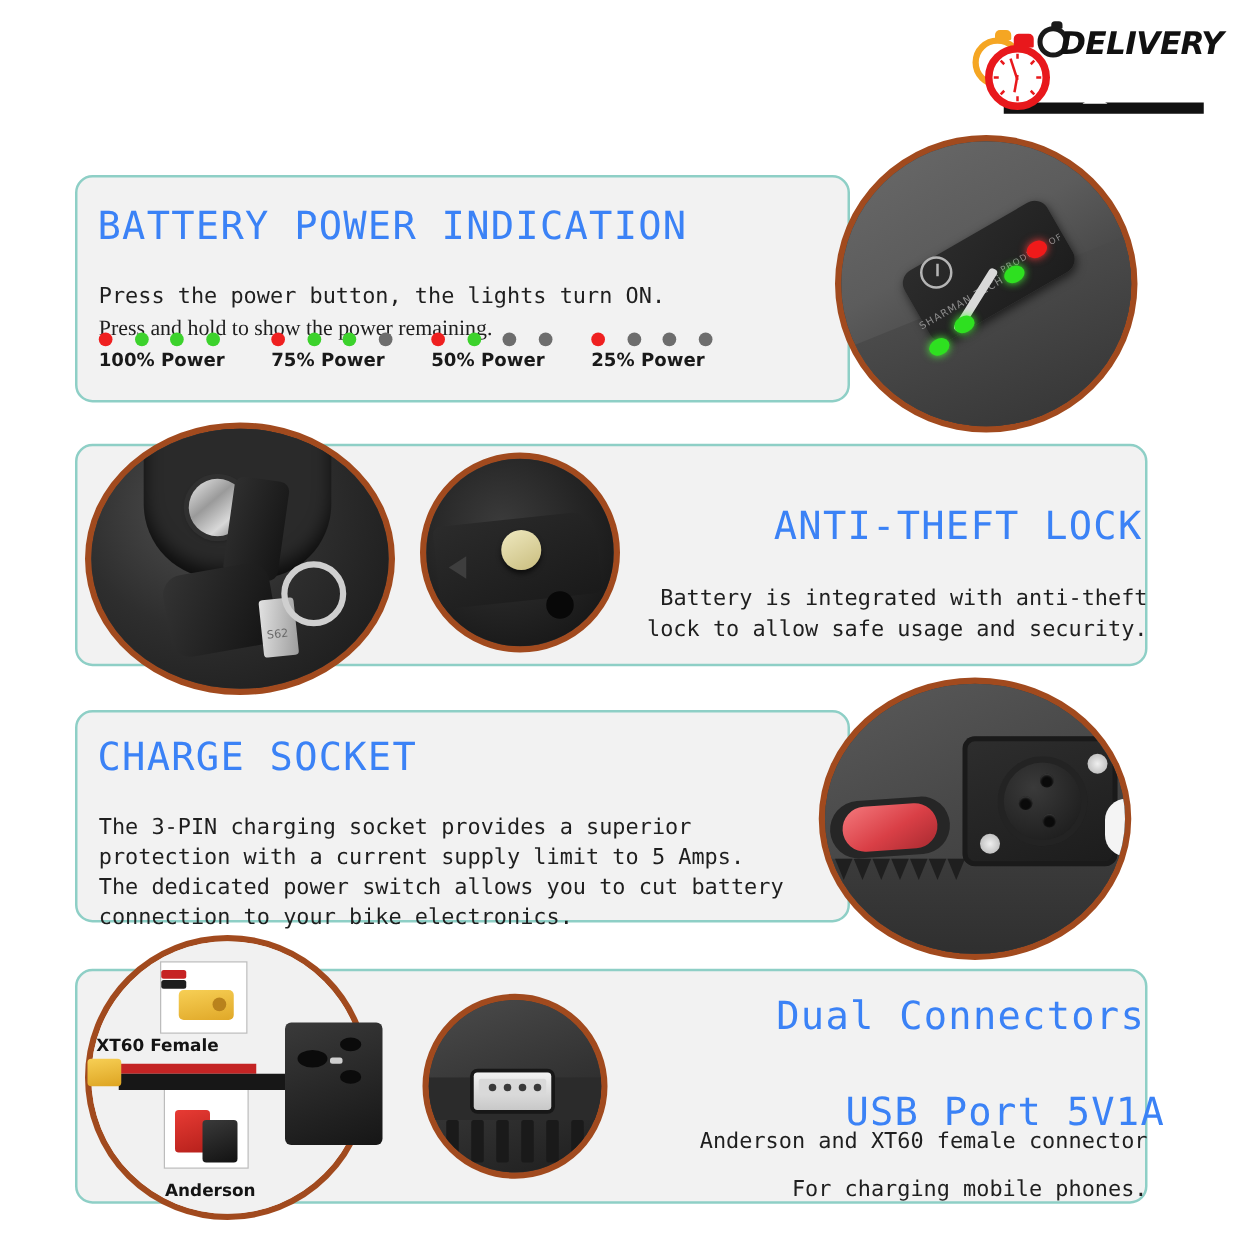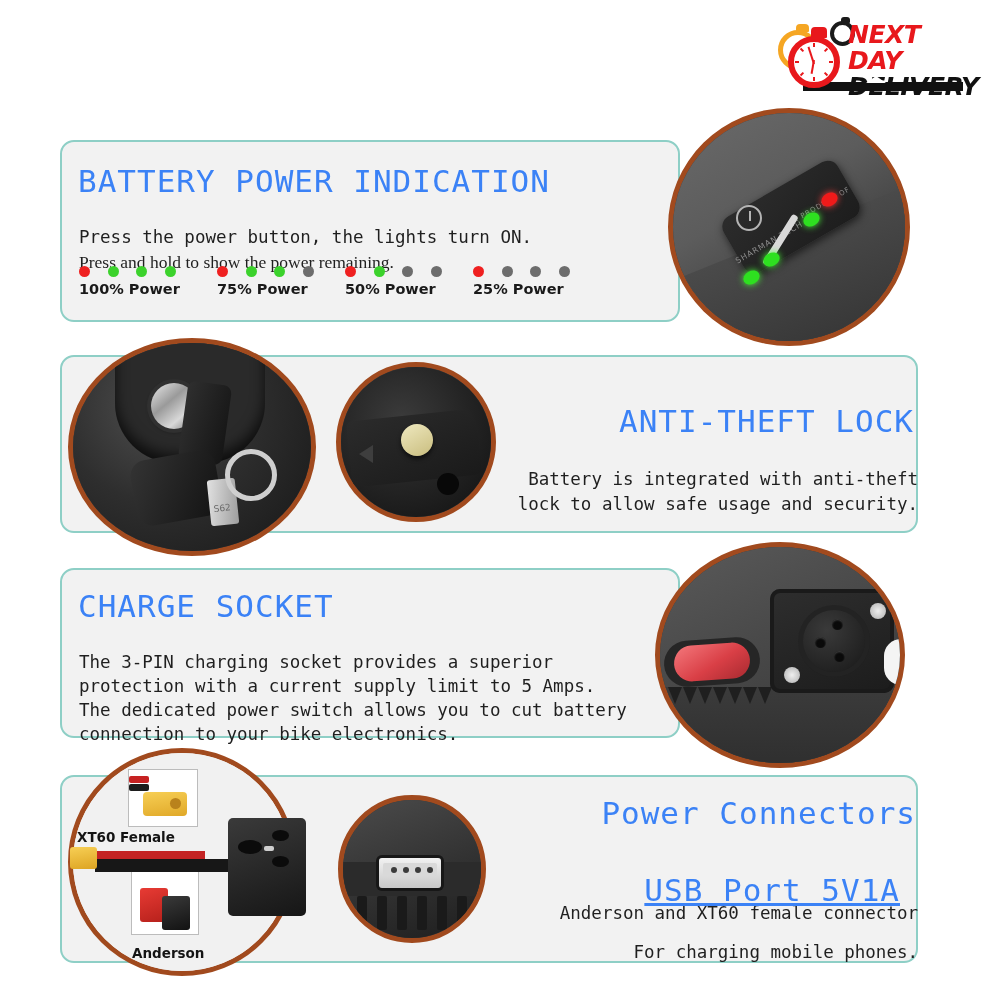--- a/index.html
+++ b/index.html
@@ -212,21 +212,21 @@
   
   #charge-title { left: 78px; top: 588px; }
   #charge-l1 { left: 79px; top: 628px; }
   #charge-l2 { left: 79px; top: 652px; }
   #charge-l3 { left: 79px; top: 676px; }
   #charge-l4 { left: 79px; top: 700px; }
 
   
   #dual-title { right: 84px; top: 795px; }
   #dual-l1 { right: 82px; top: 879px; text-align: center; }
-  #usb-title { right: 100px; top: 872px; text-decoration: underline; }
+  #usb-title { right: 68px; top: 872px; }
   #dual-l2 { right: 82px; top: 918px; }
 
   
   .photo-circle {
     position: absolute;
     border-radius: 50%;
     border: 5px solid #a14a1e;
     box-sizing: border-box;
     overflow: hidden;
     background: #3b3b3b;
@@ -665,21 +665,20 @@
     <span class="tick" style="transform:rotate(90deg)"></span>
     <span class="tick" style="transform:rotate(135deg)"></span>
     <span class="tick" style="transform:rotate(180deg)"></span>
     <span class="tick" style="transform:rotate(225deg)"></span>
     <span class="tick" style="transform:rotate(270deg)"></span>
     <span class="tick" style="transform:rotate(315deg)"></span>
     <span class="hand-a"></span>
     <span class="hand-b"></span>
   </div>
   <div class="logo-text">
-    <div class="logo-next">NEXT DAY</div>
     <div class="logo-del">DELIVERY</div>
   </div>
   <div class="logo-bar"></div>
 </div>
 
 <div class="panel" id="panel-battery"></div>
 
 <div class="h1" id="battery-title">BATTERY POWER INDICATION</div>
 <div class="body-line" id="battery-l1">Press the power button, the lights turn ON.</div>
 <div class="body-line" id="battery-l2">Press and hold to show the power remaining.</div>
@@ -792,21 +791,21 @@
         <span class="pin p3"></span>
     </div>
     <span class="screw s1"></span>
     <span class="screw s2"></span>
   </div>
   <div class="sock-hole"></div>
 </div>
 
 <div class="panel" id="panel-dual"></div>
 
-<div class="h1 right" id="dual-title">Power Connectors</div>
+<div class="h1 right" id="dual-title">Dual Connectors</div>
 <div class="body-line right" id="dual-l1">Anderson and XT60 female connector</div>
 <div class="h1 right" id="usb-title">USB Port 5V1A</div>
 <div class="body-line right" id="dual-l2">For charging mobile phones.</div>
 
 <div class="photo-circle" id="photo-conn">
   <div class="bg"></div>
   <div class="inset-box" id="conn-xt60-box">
     <span class="xt60-wire-r"></span>
     <span class="xt60-wire-b"></span>
     <span class="xt60-plug"></span>

